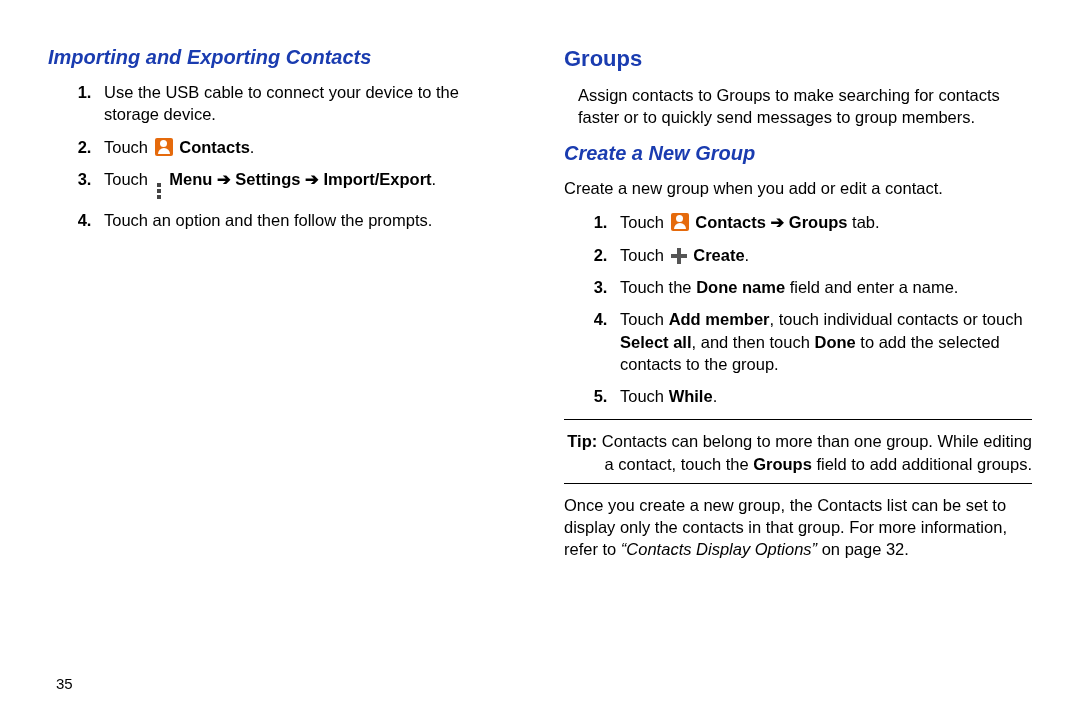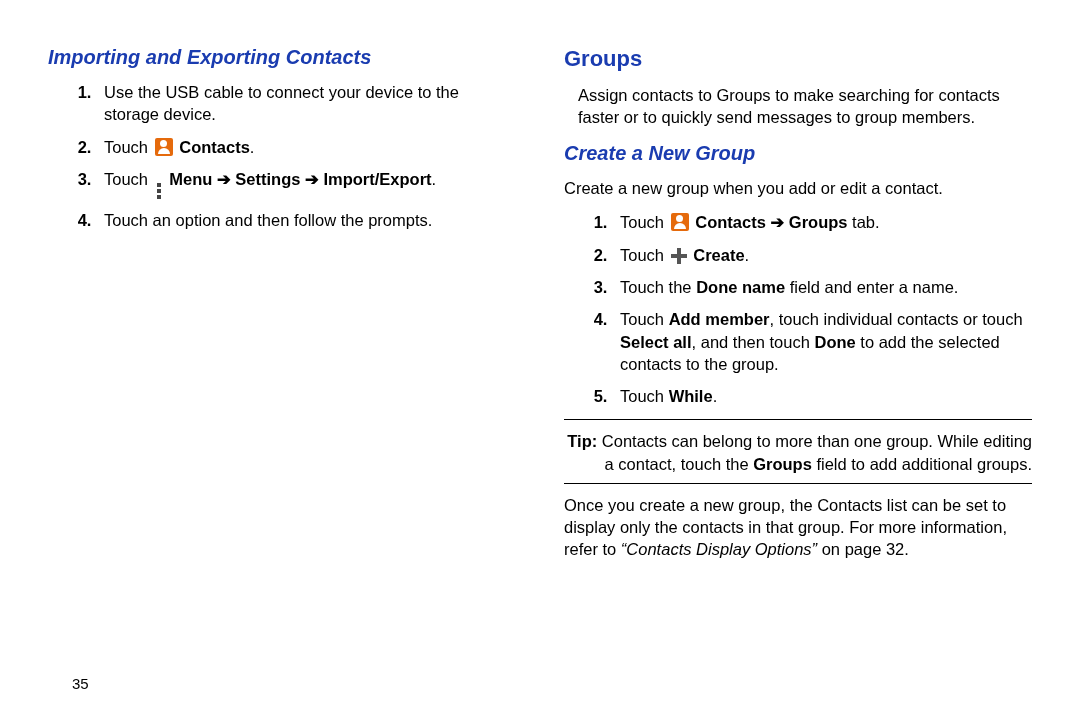--- a/index.html
+++ b/index.html
@@ -132,21 +132,21 @@
     display: block;
     padding-left: 32px;
   }
   .tip .tip-first {
     text-indent: -32px;
     text-align: right;
   }
   .italic { font-style: italic; }
   .page-num {
     position: absolute;
-    left: 72px;
+    left: 56px;
     bottom: 28px;
     font-size: 15px;
   }
 </style>
 </head>
 <body>
 
 <div class="page">
 
   <div class="col">

